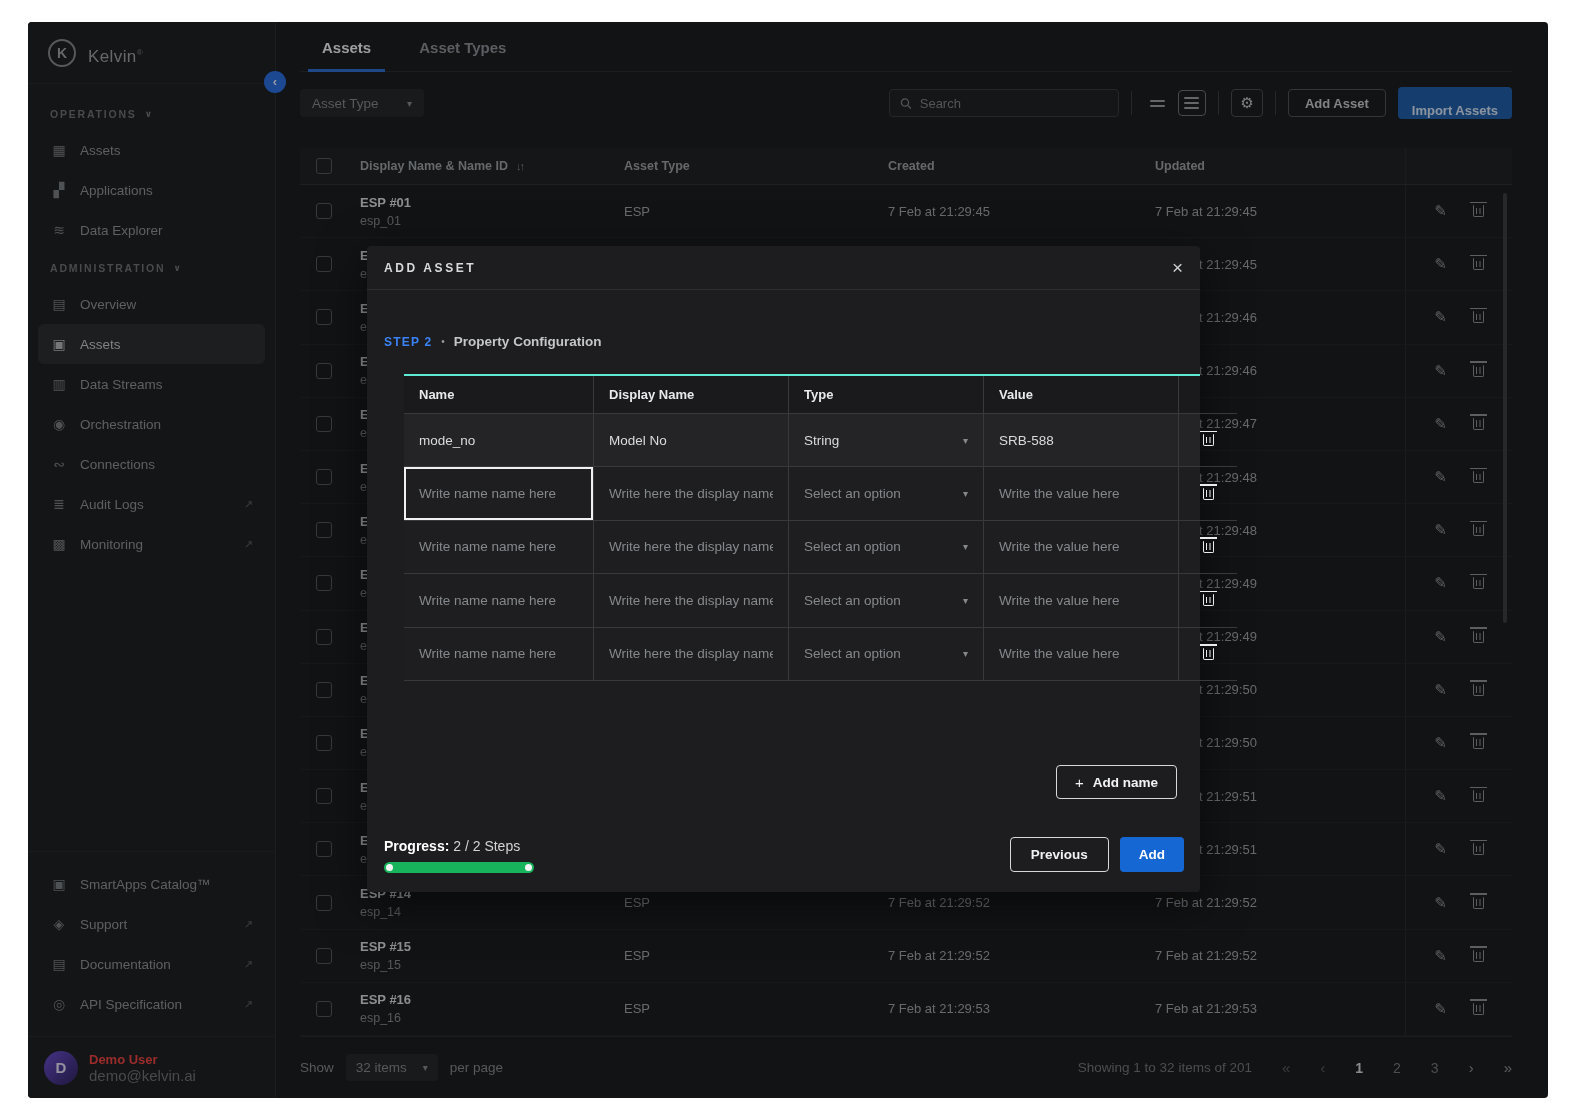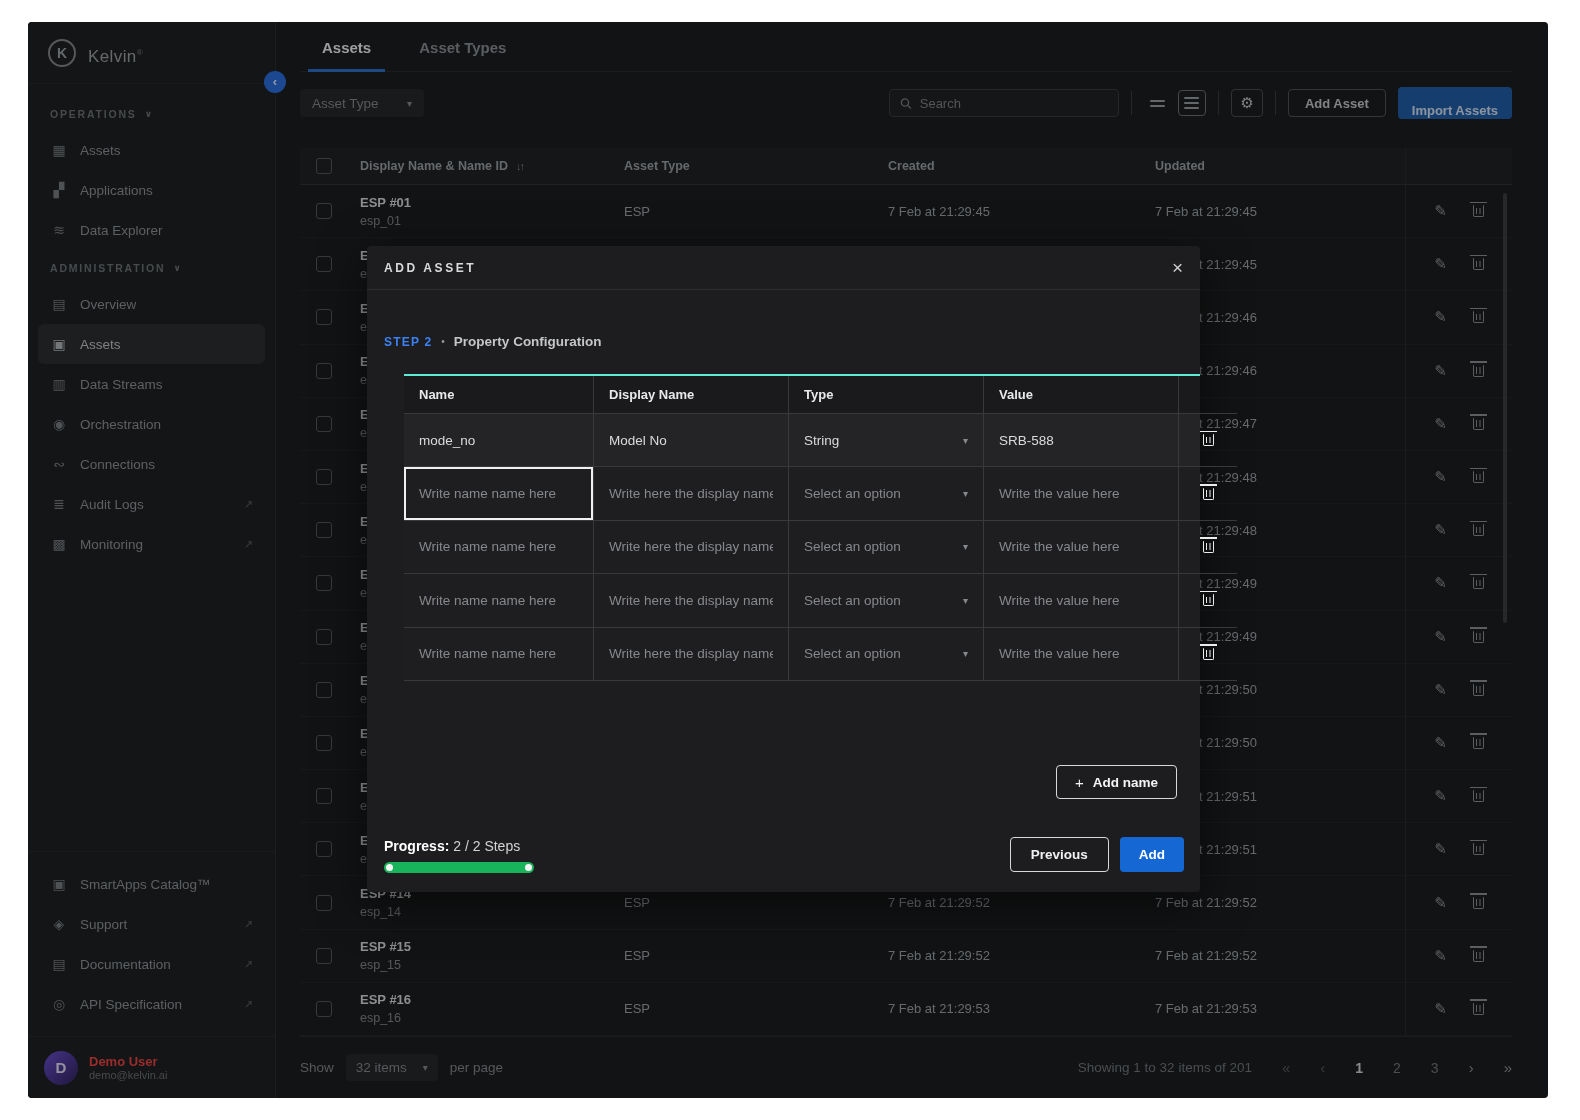--- a/index.html
+++ b/index.html
@@ -30,21 +30,21 @@
   .nav-label { white-space:nowrap; }
   .ext { margin-left:auto; color:#595d61; font-size:11px; }
   .sidebar-spacer { flex:1; }
   .sidebar-footer { border-top:1px solid #282a2c; padding:12px 10px; flex:none; }
   .user-row { border-top:1px solid #282a2c; padding:10px 16px; height:62px;
               display:flex; align-items:center; gap:11px; flex:none; }
   .avatar { width:34px; height:34px; border-radius:50%; flex:none;
             background:linear-gradient(135deg,#6a4fd0 0%,#3c2c75 80%);
             color:#e3ddf2; font-weight:bold; font-size:15px; display:flex; align-items:center; justify-content:center; }
   .user-name { color:#ef4444; font-size:13px; font-weight:bold; }
-  .user-email { color:#6e7377; font-size:11px; margin-top:0; }
+  .user-email { color:#6e7377; font-size:15px; margin-top:0; }
   .collapse-btn { position:absolute; left:236px; top:49px; width:22px; height:22px; border-radius:50%;
                   background:#2c6fe0; color:#e4edfb; border:none; font-size:13px; line-height:20px;
                   text-align:center; z-index:2; cursor:pointer; font-weight:bold; }
 
   
   .main { position:absolute; left:248px; top:0; right:0; bottom:0; z-index:1; }
   .tabs-row { height:50px; margin:0 36px 0 24px; border-bottom:1px solid #2b2d2f;
               display:flex; gap:44px; align-items:flex-end; padding-left:20px; }
   .tab { padding:0 2px 15px; font-size:15px; font-weight:bold; color:#8b9095; cursor:pointer; position:relative; }
   .tab.active { color:#eef1f3; }

